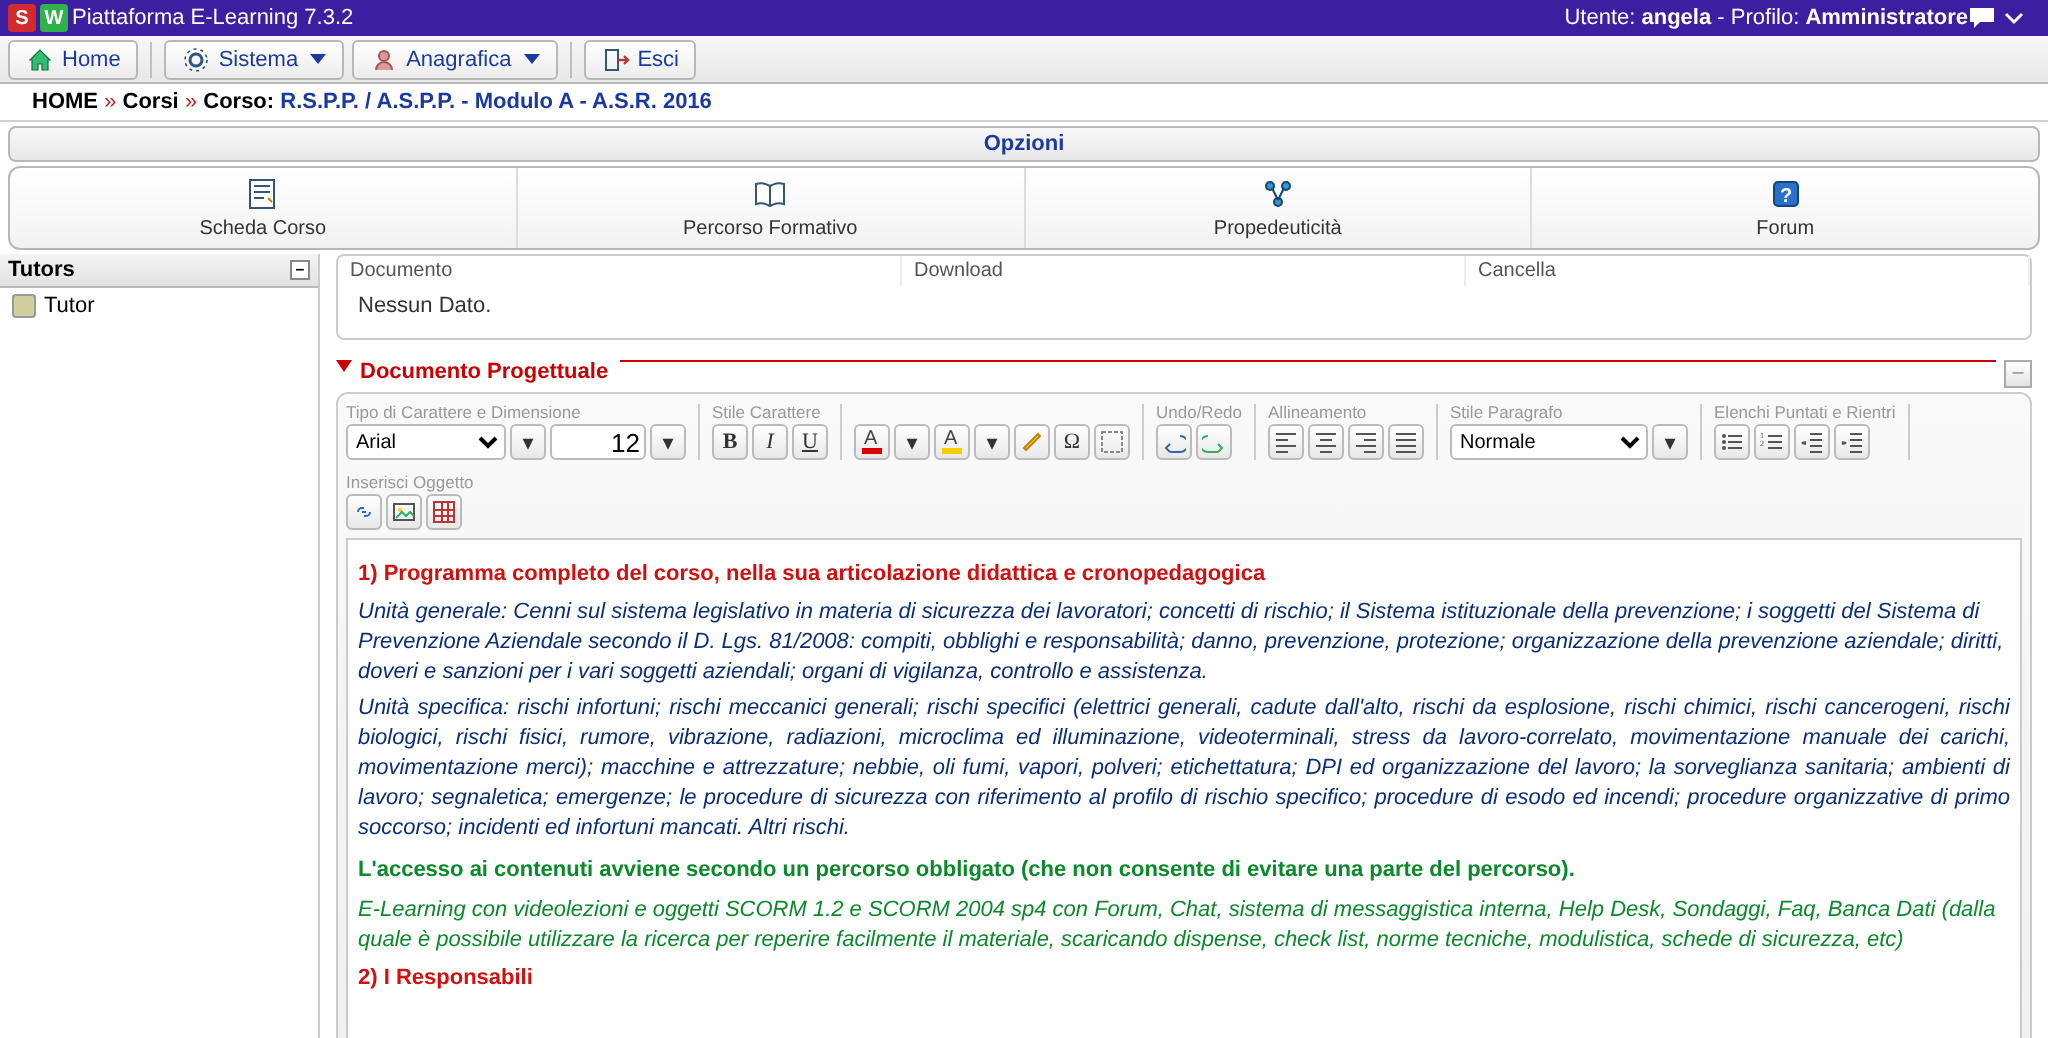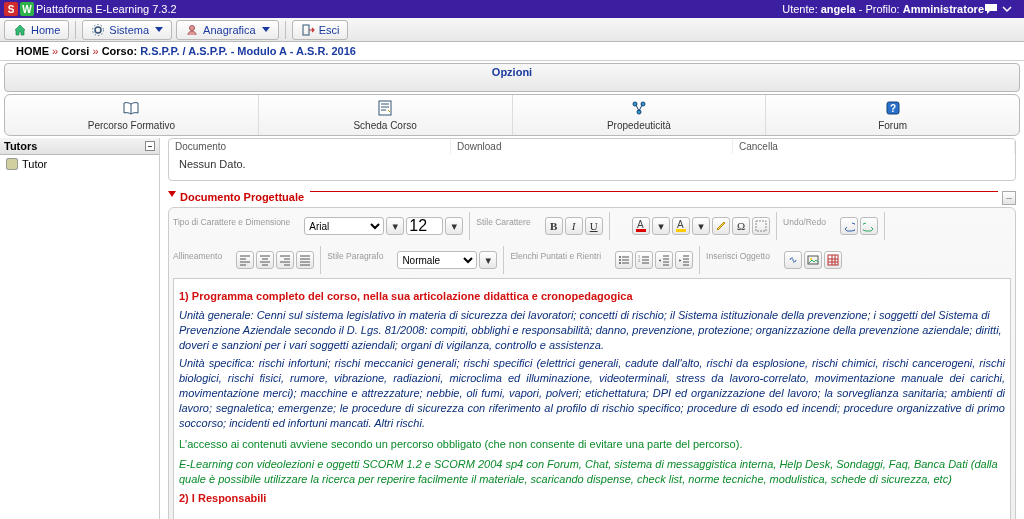--- a/index.html
+++ b/index.html
@@ -16,21 +16,21 @@
   .menubtn{display:inline-flex;align-items:center;gap:4px;padding:2px 8px;border:1px solid #b8b8b8;border-radius:3px;background:linear-gradient(#fff,#ececec);cursor:pointer;font-size:11px;color:#1a3aa0}
   .menubtn .ico{width:14px;height:14px;display:inline-block}
   .menubtn .caret{width:0;height:0;border-left:4px solid transparent;border-right:4px solid transparent;border-top:5px solid #1a3aa0;margin-left:2px}
   .sep{width:1px;height:18px;background:#c0c0c0;margin:0 2px}
   
   .breadcrumb{padding:3px 16px;font-size:11px;border-bottom:1px solid #d0d0d0}
   .breadcrumb b{color:#000}
   .breadcrumb .bcsep{color:#b22;}
   .breadcrumb .bcpath{color:#1a3aa0;font-weight:bold}
   
-  .opzioni-row{height:29px;border:1px solid #b8b8b8;border-radius:4px;margin:2px 4px;background:linear-gradient(#f8f8f8,#e8e8e8);text-align:center;color:#1a3aa0;font-size:11px;line-height:16px}
+  .opzioni-row{height:18px;border:1px solid #b8b8b8;border-radius:4px;margin:2px 4px;background:linear-gradient(#f8f8f8,#e8e8e8);text-align:center;color:#1a3aa0;font-size:11px;line-height:16px}
   
   .tabbar{display:flex;border:1px solid #b8b8b8;border-radius:6px;margin:2px 4px;background:linear-gradient(#fff,#f2f2f2)}
   .tab{flex:1;text-align:center;padding:4px 0;border-right:1px solid #ddd;cursor:pointer}
   .tab:last-child{border-right:none}
   .tab .ticon{width:18px;height:18px;margin:0 auto 2px;display:block}
   .tab span{font-size:10px;color:#333}
   
   .main{display:flex;height:calc(519px - 18px - 24px - 20px - 20px - 44px);}
   .sidebar{width:160px;border-right:1px solid #ccc}
   .side-h{background:linear-gradient(#f4f4f4,#e2e2e2);border-bottom:1px solid #bbb;padding:2px 4px;font-weight:bold;display:flex;align-items:center;justify-content:space-between}
@@ -45,37 +45,37 @@
   .infovalue{padding:4px 10px 10px;font-size:11px;color:#333}
   
   .section-h{display:flex;align-items:flex-start;margin:10px 0 2px}
   .section-h .tri{width:0;height:0;border-left:4px solid transparent;border-right:4px solid transparent;border-top:6px solid #c00;margin-right:4px}
   .section-h .lbl{color:#c00;font-weight:bold;font-size:11px}
   .section-h .line{flex:1;border-top:1px solid #c00;margin-left:6px}
   .section-h .sq{width:14px;height:14px;border:1px solid #aaa;background:linear-gradient(#fff,#e4e4e4);margin-left:4px;font-size:10px;text-align:center;line-height:12px;color:#888;cursor:pointer}
   
   .editor-frame{border:1px solid #ccc;border-radius:6px;background:linear-gradient(#f9f9f9,#efefef);padding:4px}
   .toolbar{display:flex;align-items:center;gap:6px;flex-wrap:wrap;font-size:9px;color:#888}
-  .tb-group{display:flex;flex-direction:row;gap:14px}
+  .tb-group{display:flex;flex-direction:column;gap:1px}
   .tb-label{font-size:8.5px;color:#999}
   .tb-row{display:flex;align-items:center;gap:2px}
   .tb-btn{width:18px;height:18px;border:1px solid #bbb;border-radius:3px;background:linear-gradient(#fff,#e8e8e8);display:inline-flex;align-items:center;justify-content:center;font-family:Georgia,serif;font-size:11px;cursor:pointer;color:#333}
   .tb-btn.u span{text-decoration:underline}
   .tb-btn.i span{font-style:italic}
   .tb-btn.b span{font-weight:bold}
   select.tb-sel{height:18px;border:1px solid #bbb;border-radius:3px;background:#fff;font-size:10px}
-  input.tb-num{width:37px;height:18px;border:1px solid #bbb;border-radius:3px;text-align:left;font-size:16px}
+  input.tb-num{width:48px;height:18px;border:1px solid #bbb;border-radius:3px;text-align:right;font-size:13px}
   .tb-divider{width:1px;height:28px;background:#ccc}
   .tb-colorbtn{width:18px;height:18px;border:1px solid #bbb;border-radius:3px;background:linear-gradient(#fff,#e8e8e8);position:relative}
   .tb-colorbtn::after{content:"A";position:absolute;top:1px;left:4px;font-size:10px;color:#444}
   .tb-bar{position:absolute;left:3px;right:3px;bottom:2px;height:3px}
   .ed-body{background:#fff;border:1px solid #ccc;margin-top:4px;padding:6px 5px;font-size:11px;line-height:1.35}
   .ed-body .h-red{color:#d31010;font-weight:bold;margin:4px 0}
   .ed-body .pblue{color:#0a2f7a;font-style:italic;margin:4px 0}
-  .ed-body .pgreen{color:#0a8a2a;font-weight:normal;margin:6px 0}
+  .ed-body .pgreen{color:#0a8a2a;font-weight:bold;margin:6px 0}
   .ed-body .pgreen2{color:#0a8a2a;font-style:italic;margin:4px 0}
   .ed-body .pnavy{color:#0a2f7a;font-weight:bold;margin:20px 0}
   .ed-body .black{color:#000}
   svg{display:block}
 </style>
 </head>
 <body>
 
 <div class="titlebar">
   <span class="badge s">S</span>
@@ -150,35 +150,35 @@
 </div>
 
 <div class="opzioni-row">
   <b>Opzioni</b>
 </div>
 
 <div class="tabbar">
   <div class="tab">
     <span class="ticon">
         <svg width="18" height="18" viewBox="0 0 18 18">
-          <path d="M2 4c3-1 5 0 7 1 2-1 4-2 7-1v10c-3-1-5 0-7 1-2-1-4-2-7-1z" fill="#fff" stroke="#357"></path>
-          <line x1="9" y1="5" x2="9" y2="15" stroke="#357"></line>
-        </svg>
-      </span>
-    <span>Percorso Formativo</span>
+          <rect x="3" y="2" width="12" height="14" fill="#fff" stroke="#357"></rect>
+          <path d="M5 5h8M5 8h8M5 11h5" stroke="#357"></path>
+          <path d="M12 11l2 2" stroke="#b80"></path>
+        </svg>
+      </span>
+    <span>Scheda Corso</span>
   </div>
   <div class="tab">
     <span class="ticon">
         <svg width="18" height="18" viewBox="0 0 18 18">
-          <rect x="3" y="2" width="12" height="14" fill="#fff" stroke="#357"></rect>
-          <path d="M5 5h8M5 8h8M5 11h5" stroke="#357"></path>
-          <path d="M12 11l2 2" stroke="#b80"></path>
-        </svg>
-      </span>
-    <span>Scheda Corso</span>
+          <path d="M2 4c3-1 5 0 7 1 2-1 4-2 7-1v10c-3-1-5 0-7 1-2-1-4-2-7-1z" fill="#fff" stroke="#357"></path>
+          <line x1="9" y1="5" x2="9" y2="15" stroke="#357"></line>
+        </svg>
+      </span>
+    <span>Percorso Formativo</span>
   </div>
   <div class="tab">
     <span class="ticon">
         <svg width="18" height="18" viewBox="0 0 18 18">
           <circle cx="5" cy="5" r="2" fill="#39c" stroke="#147"></circle>
           <circle cx="13" cy="5" r="2" fill="#39c" stroke="#147"></circle>
           <circle cx="9" cy="13" r="2" fill="#39c" stroke="#147"></circle>
           <path d="M6 6l3 6M12 6l-3 6" stroke="#147"></path>
         </svg>
       </span>
@@ -316,21 +316,21 @@
                 <svg width="12" height="12" viewBox="0 0 12 12">
                   <path d="M1 2h10M1 5h10M1 8h10M1 11h10" stroke="#555"></path>
                 </svg>
               </span>
           </div>
         </div>
         <div class="tb-divider"></div>
         <div class="tb-group">
           <span class="tb-label">Stile Paragrafo</span>
           <div class="tb-row">
-            <select class="tb-sel" style="width:80px"><option>Normale</option></select>
+            <select class="tb-sel" style="width:99px"><option>Normale</option></select>
             <span class="tb-btn">▾</span>
           </div>
         </div>
         <div class="tb-divider"></div>
         <div class="tb-group">
           <span class="tb-label">Elenchi Puntati e Rientri</span>
           <div class="tb-row">
             <span class="tb-btn">
                 <svg width="12" height="12" viewBox="0 0 12 12">
                   <circle cx="2" cy="3" r="1" fill="#555"></circle>

